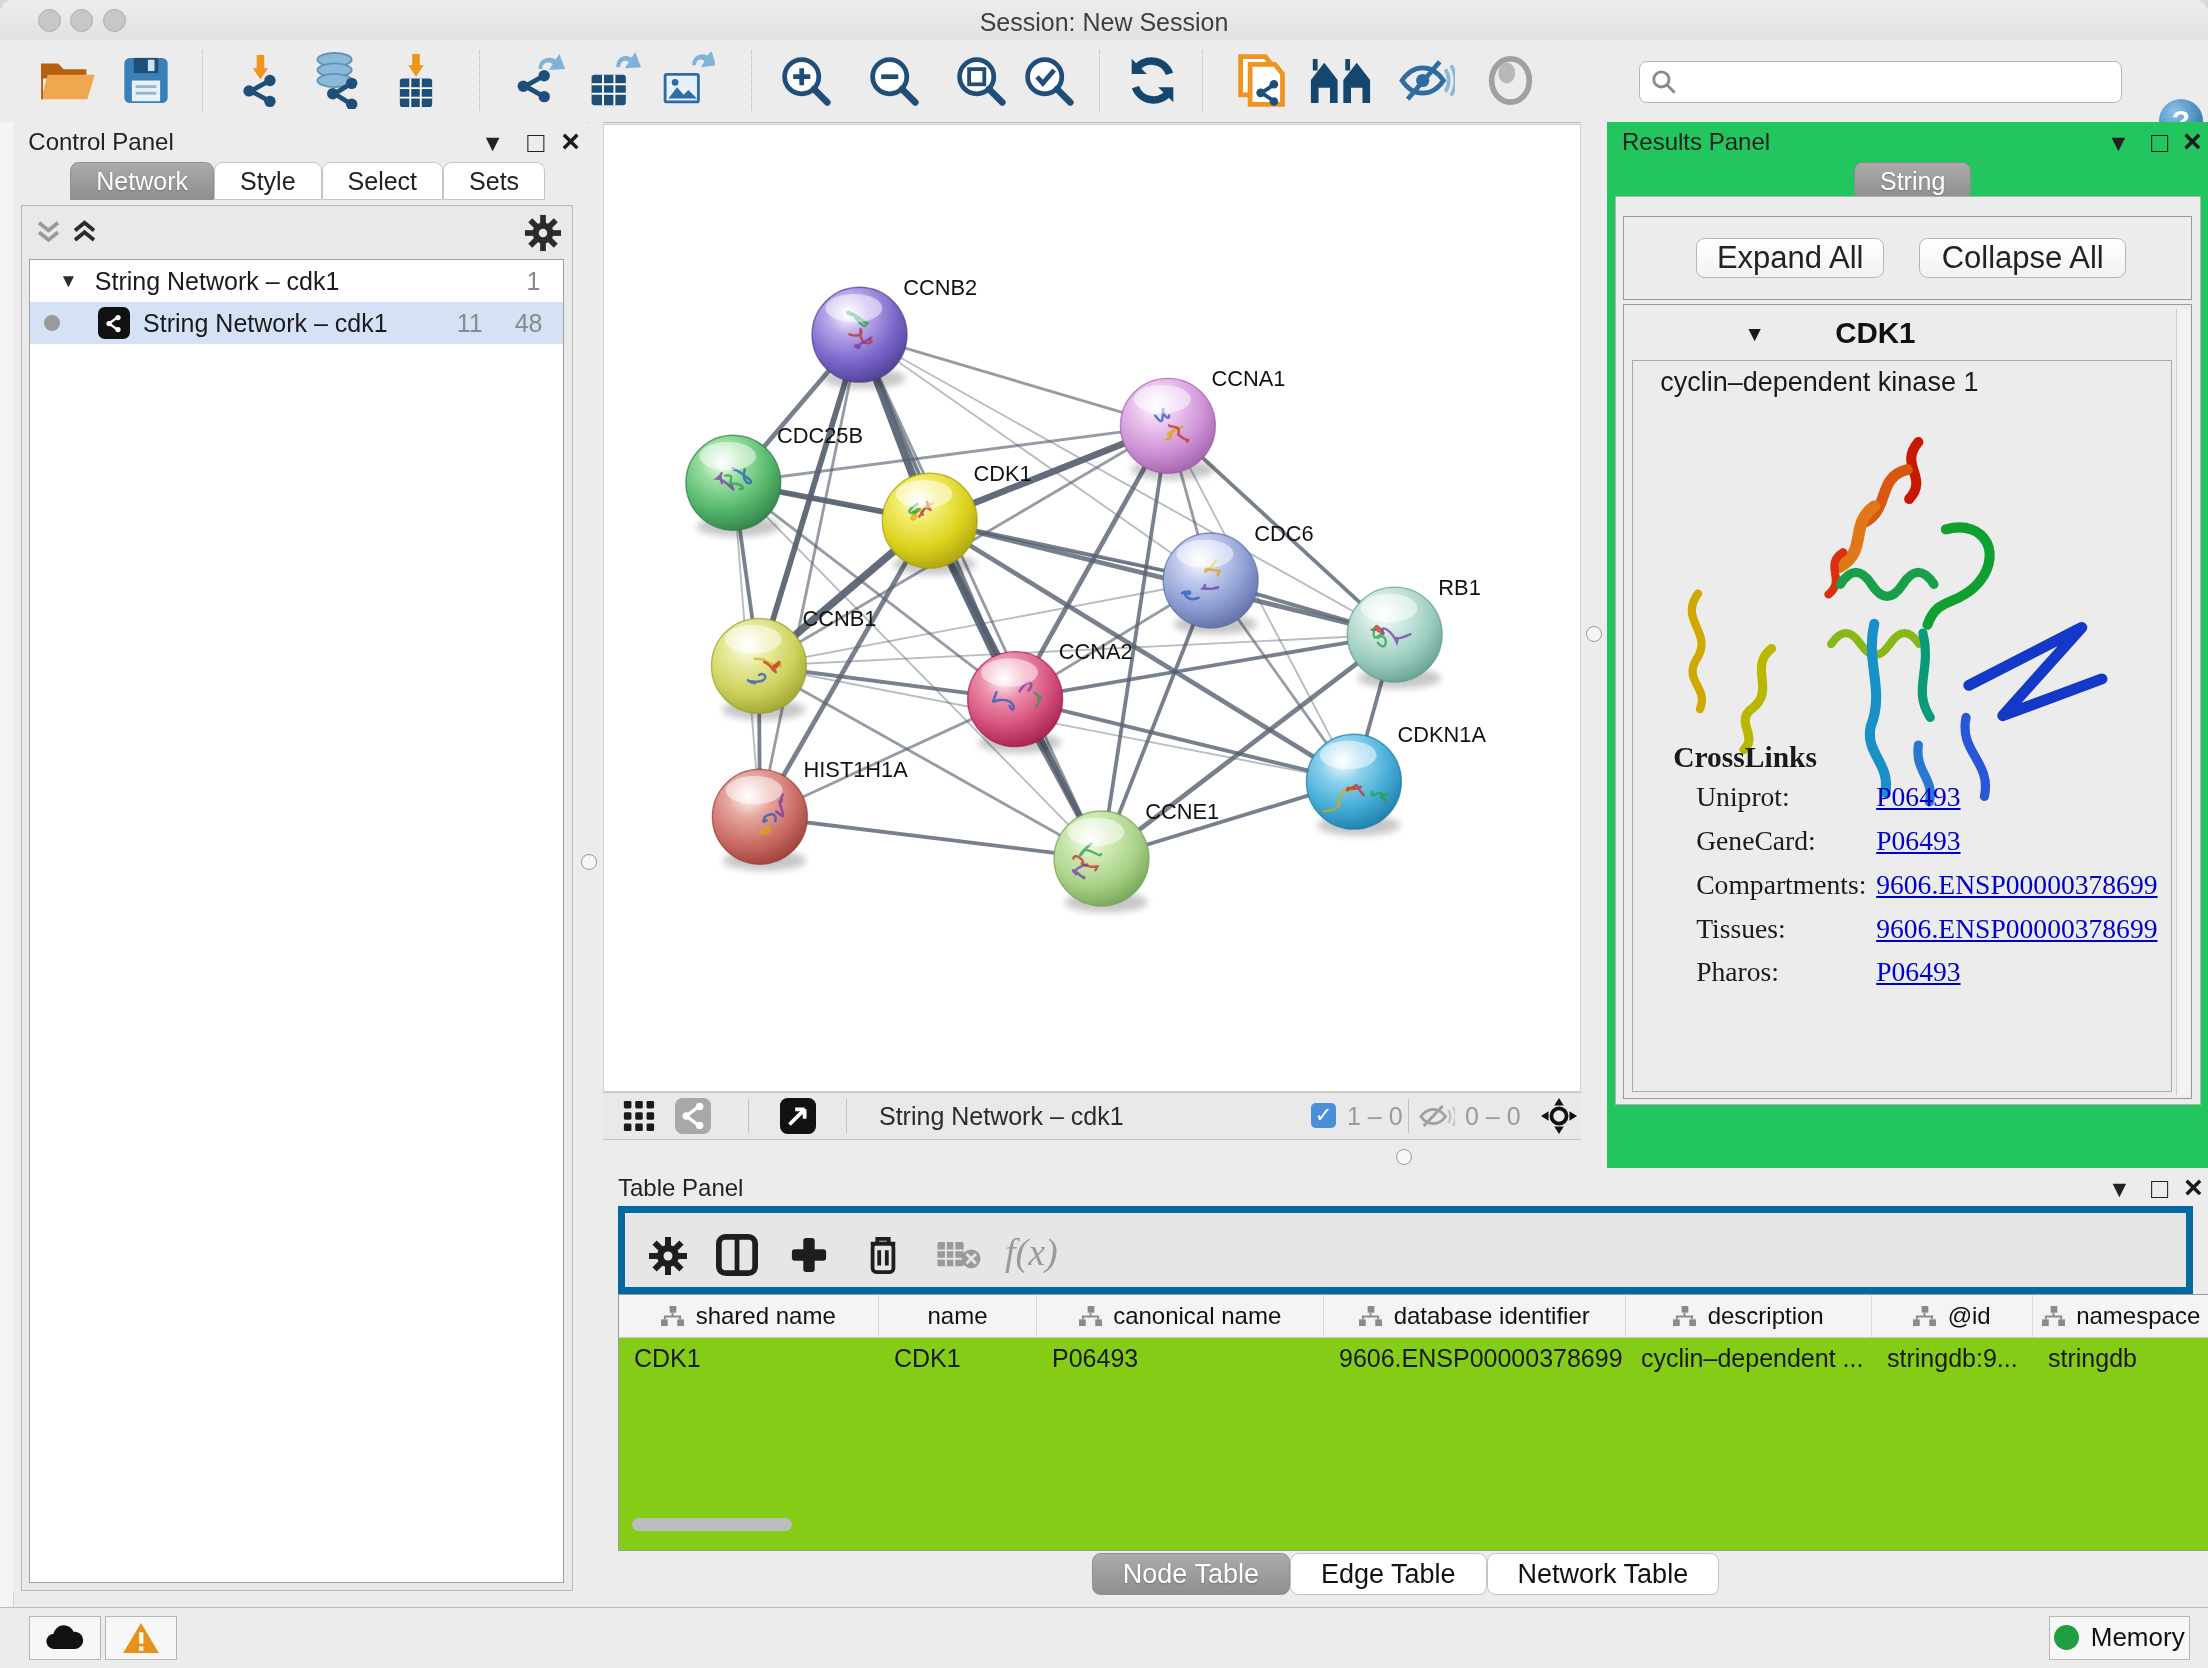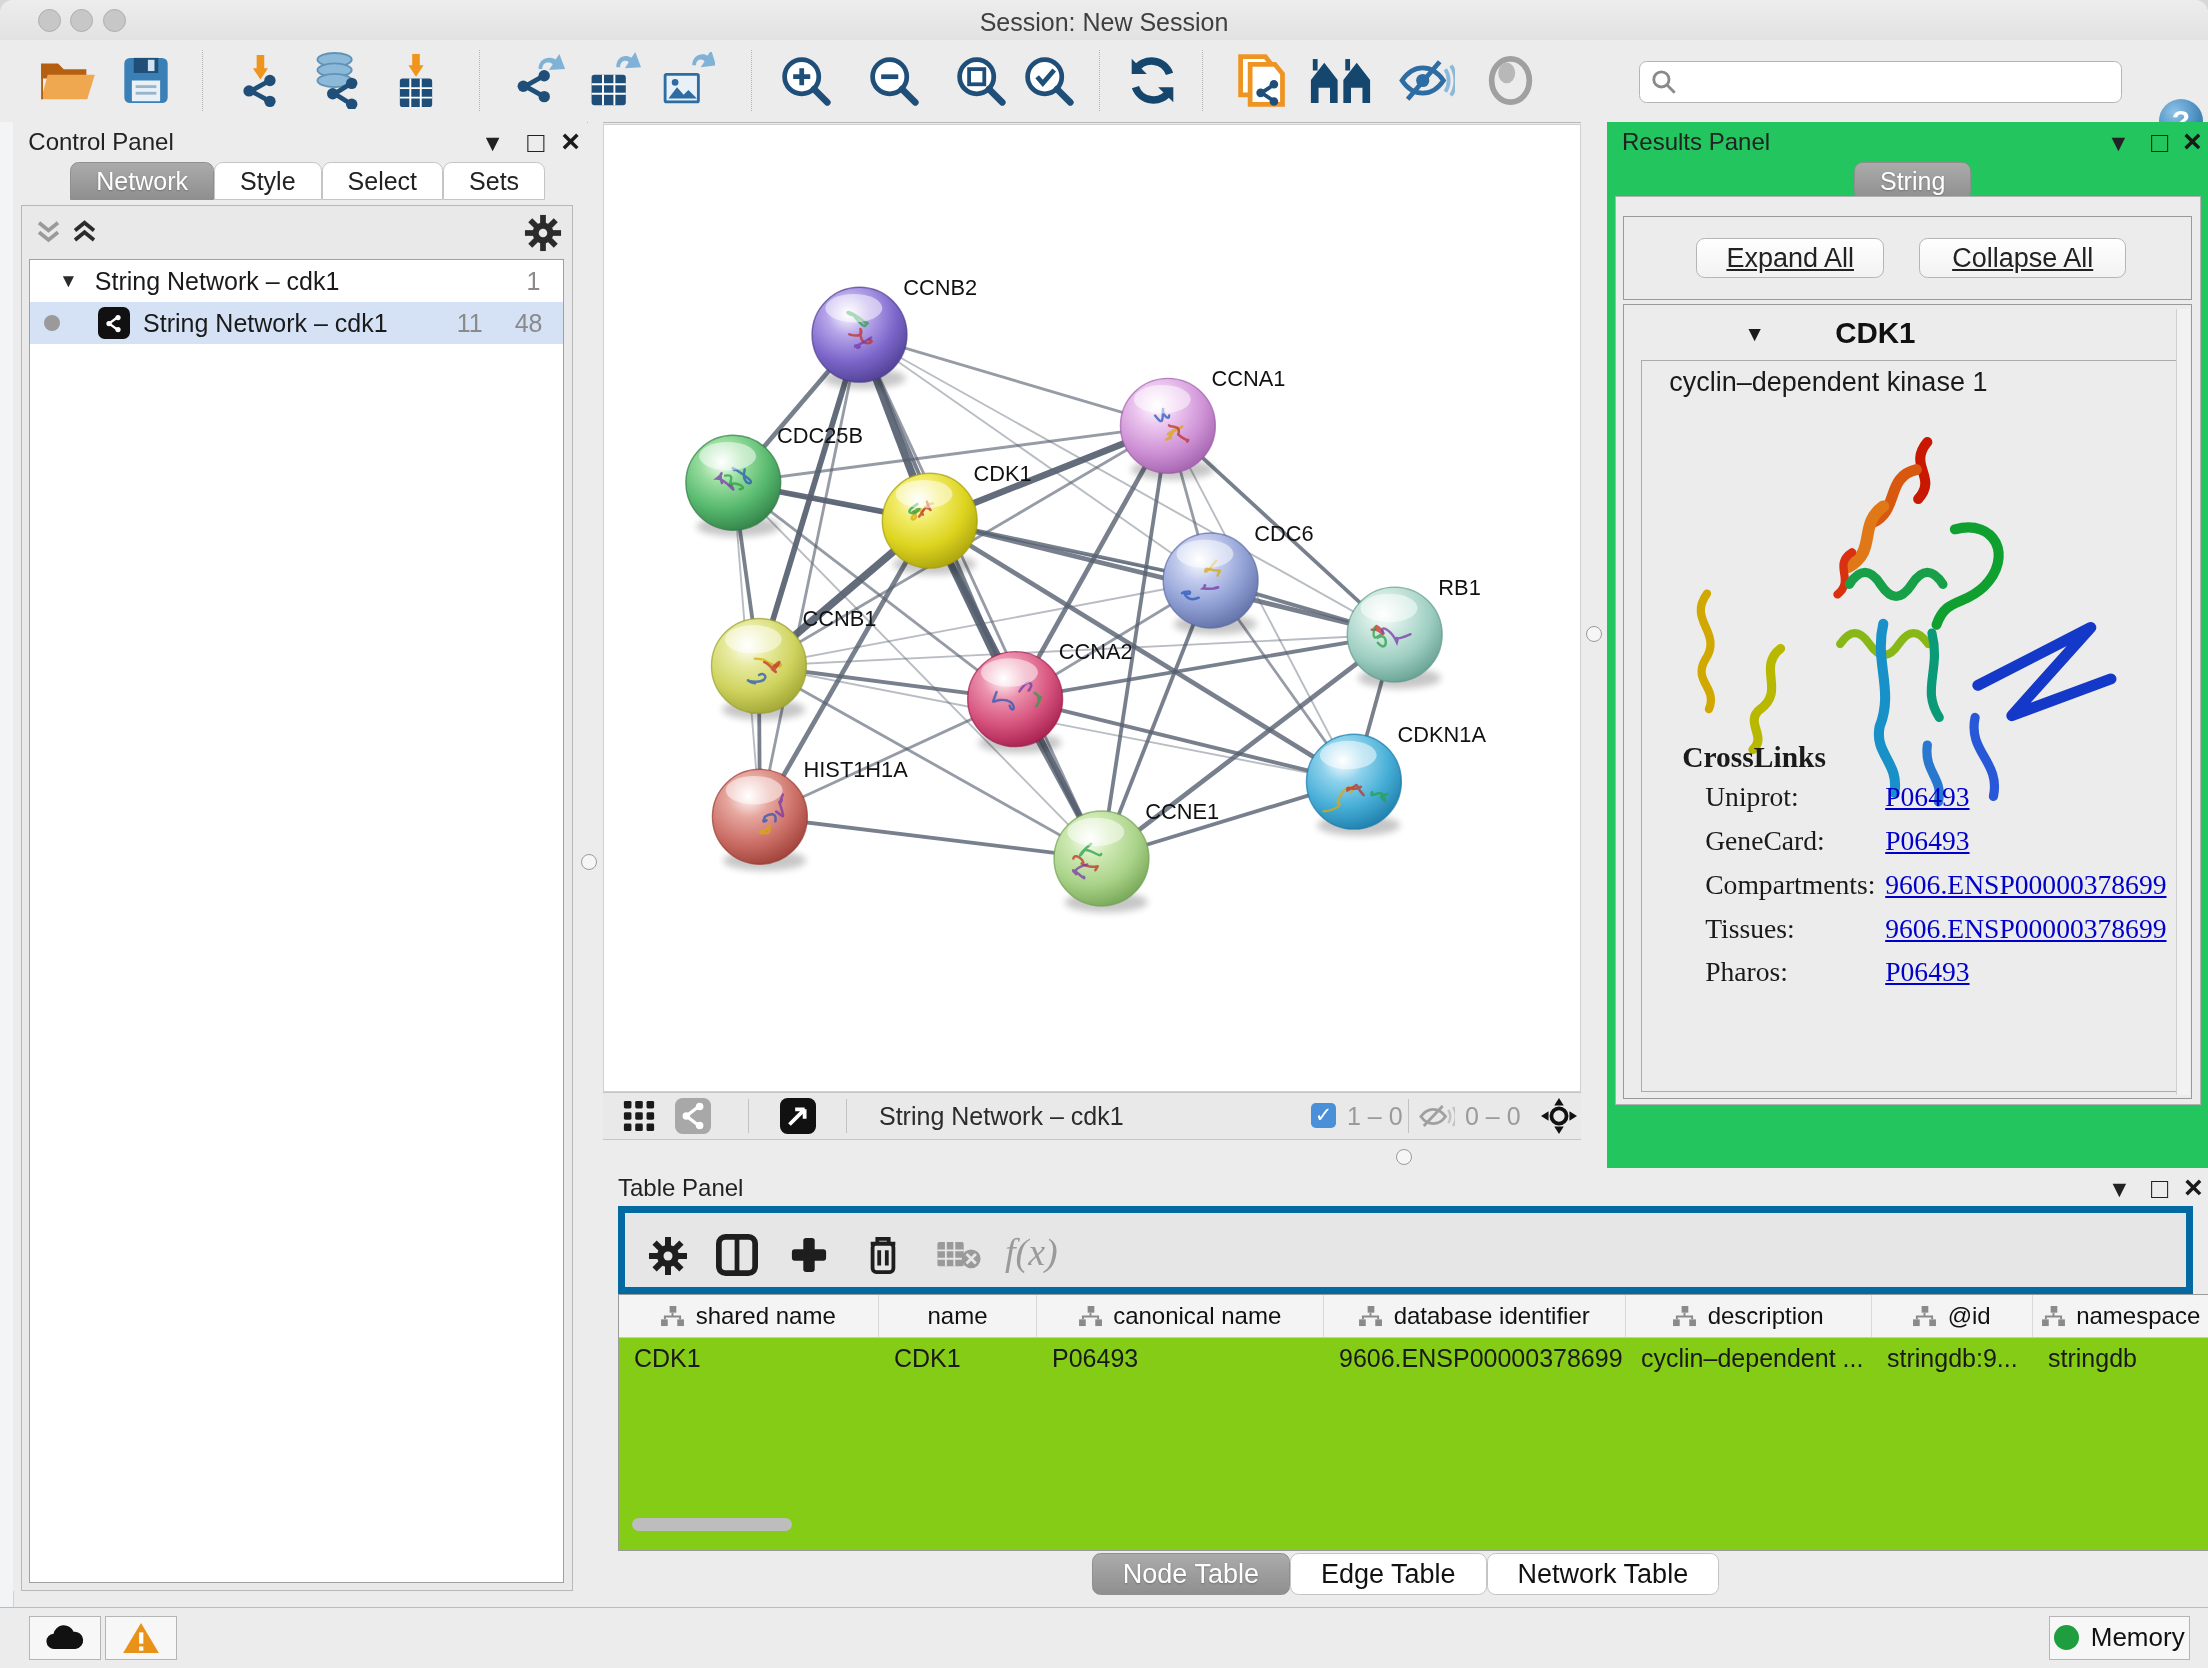--- a/index.html
+++ b/index.html
@@ -50,21 +50,21 @@
   .nt-count{font-size:25px;color:#9a9a9a;}
   .checkbox{width:25px;height:25px;border-radius:4.8px;background:#4a90d9;color:#fff;font-size:21px;
     display:flex;align-items:center;justify-content:center;}
   .splitter-v{top:122px;width:15px;height:1046px;background:#ececec;}
   .handle{width:14.3px;height:14.3px;border-radius:50%;border:1.4px solid #9a9a9a;background:#f6f6f6;}
   
   .rp{left:1607px;top:122px;width:601px;height:1046px;background:#22c55e;}
   .rp-outer{left:7.6px;top:74px;width:584px;height:907px;border:1px solid #b0b0b0;background:#ececec;}
   .rp-box{border:1px solid #9a9a9a;background:#ececec;}
   .btn{background:linear-gradient(#ffffff,#f2f2f2);border:1px solid #b5b5b5;border-radius:8.6px;
-    font-size:27px;color:#222;display:inline-flex;align-items:center;justify-content:center;text-decoration:underline;}
+    font-size:31px;color:#222;display:inline-flex;align-items:center;justify-content:center;}
   .gene-name{font-size:29.5px;font-weight:bold;color:#111;}
   .gene-desc{font-size:27px;color:#1a1a1a;}
   .xl{font-family:Liberation Serif, serif;}
   .xl-head{font-size:29.5px;font-weight:bold;}
   .xl-label{font-size:27.6px;}
   .xl-link{font-size:27.6px;color:#0000cc;text-decoration:underline;}
   .scrolltrack{background:#f2f2f2;border-left:1px solid #cfcfcf;}
   
   .tp{left:603px;top:1168px;width:1605px;height:439px;background:#ececec;}
   .tp-toolbox{left:15px;top:38px;width:1575px;height:88px;background:#e6e6e6;border:7px solid #0369a1;box-sizing:border-box;}
@@ -661,21 +661,21 @@
 
     <div class="abs rp-outer">
       <div class="abs rp-box" style="left:7.6px;top:19px;width:567px;height:82px">
         <div class="btn abs" style="left:72px;top:21px;width:186px;height:38px">Expand All</div>
         <div class="btn abs" style="left:295px;top:21px;width:205px;height:38px">Collapse All</div>
       </div>
 
       <div class="abs rp-box" style="left:7.6px;top:107px;width:567px;height:793px">
         <div class="abs" style="left:120px;top:17px;font-size:21px">▼</div>
         <div class="abs gene-name" style="left:211px;top:11.4px">CDK1</div>
-        <div class="abs" style="left:17px;top:55px;width:538px;height:730px;border:1px solid #ababab">
+        <div class="abs" style="left:8px;top:55px;width:538px;height:730px;border:1px solid #ababab">
           <div class="abs gene-desc" style="left:27px;top:5.7px">cyclin–dependent kinase 1</div>
 
           <svg class="abs" style="left:9.5px;top:51px" width="514" height="409" viewBox="0 0 560 440">
             <g fill="none" stroke-linecap="round">
               <path d="M300 30 c-22 26 12 38 -10 62" stroke="#c81800" stroke-width="11"></path>
               <path d="M288 60 c-34 8 -18 44 -48 58" stroke="#d85810" stroke-width="12"></path>
               <path d="M252 100 c-28 20 -6 48 -38 66" stroke="#e07818" stroke-width="13"></path>
               <path d="M218 150 c-22 14 4 30 -16 46" stroke="#d83010" stroke-width="9"></path>
               <path d="M60 195 c-22 30 18 42 -2 72 c-14 24 14 30 4 54" stroke="#d0a800" stroke-width="9"></path>
               <path d="M140 255 c-26 20 6 46 -22 66 c-18 14 8 30 -8 44" stroke="#b8b800" stroke-width="10"></path>

